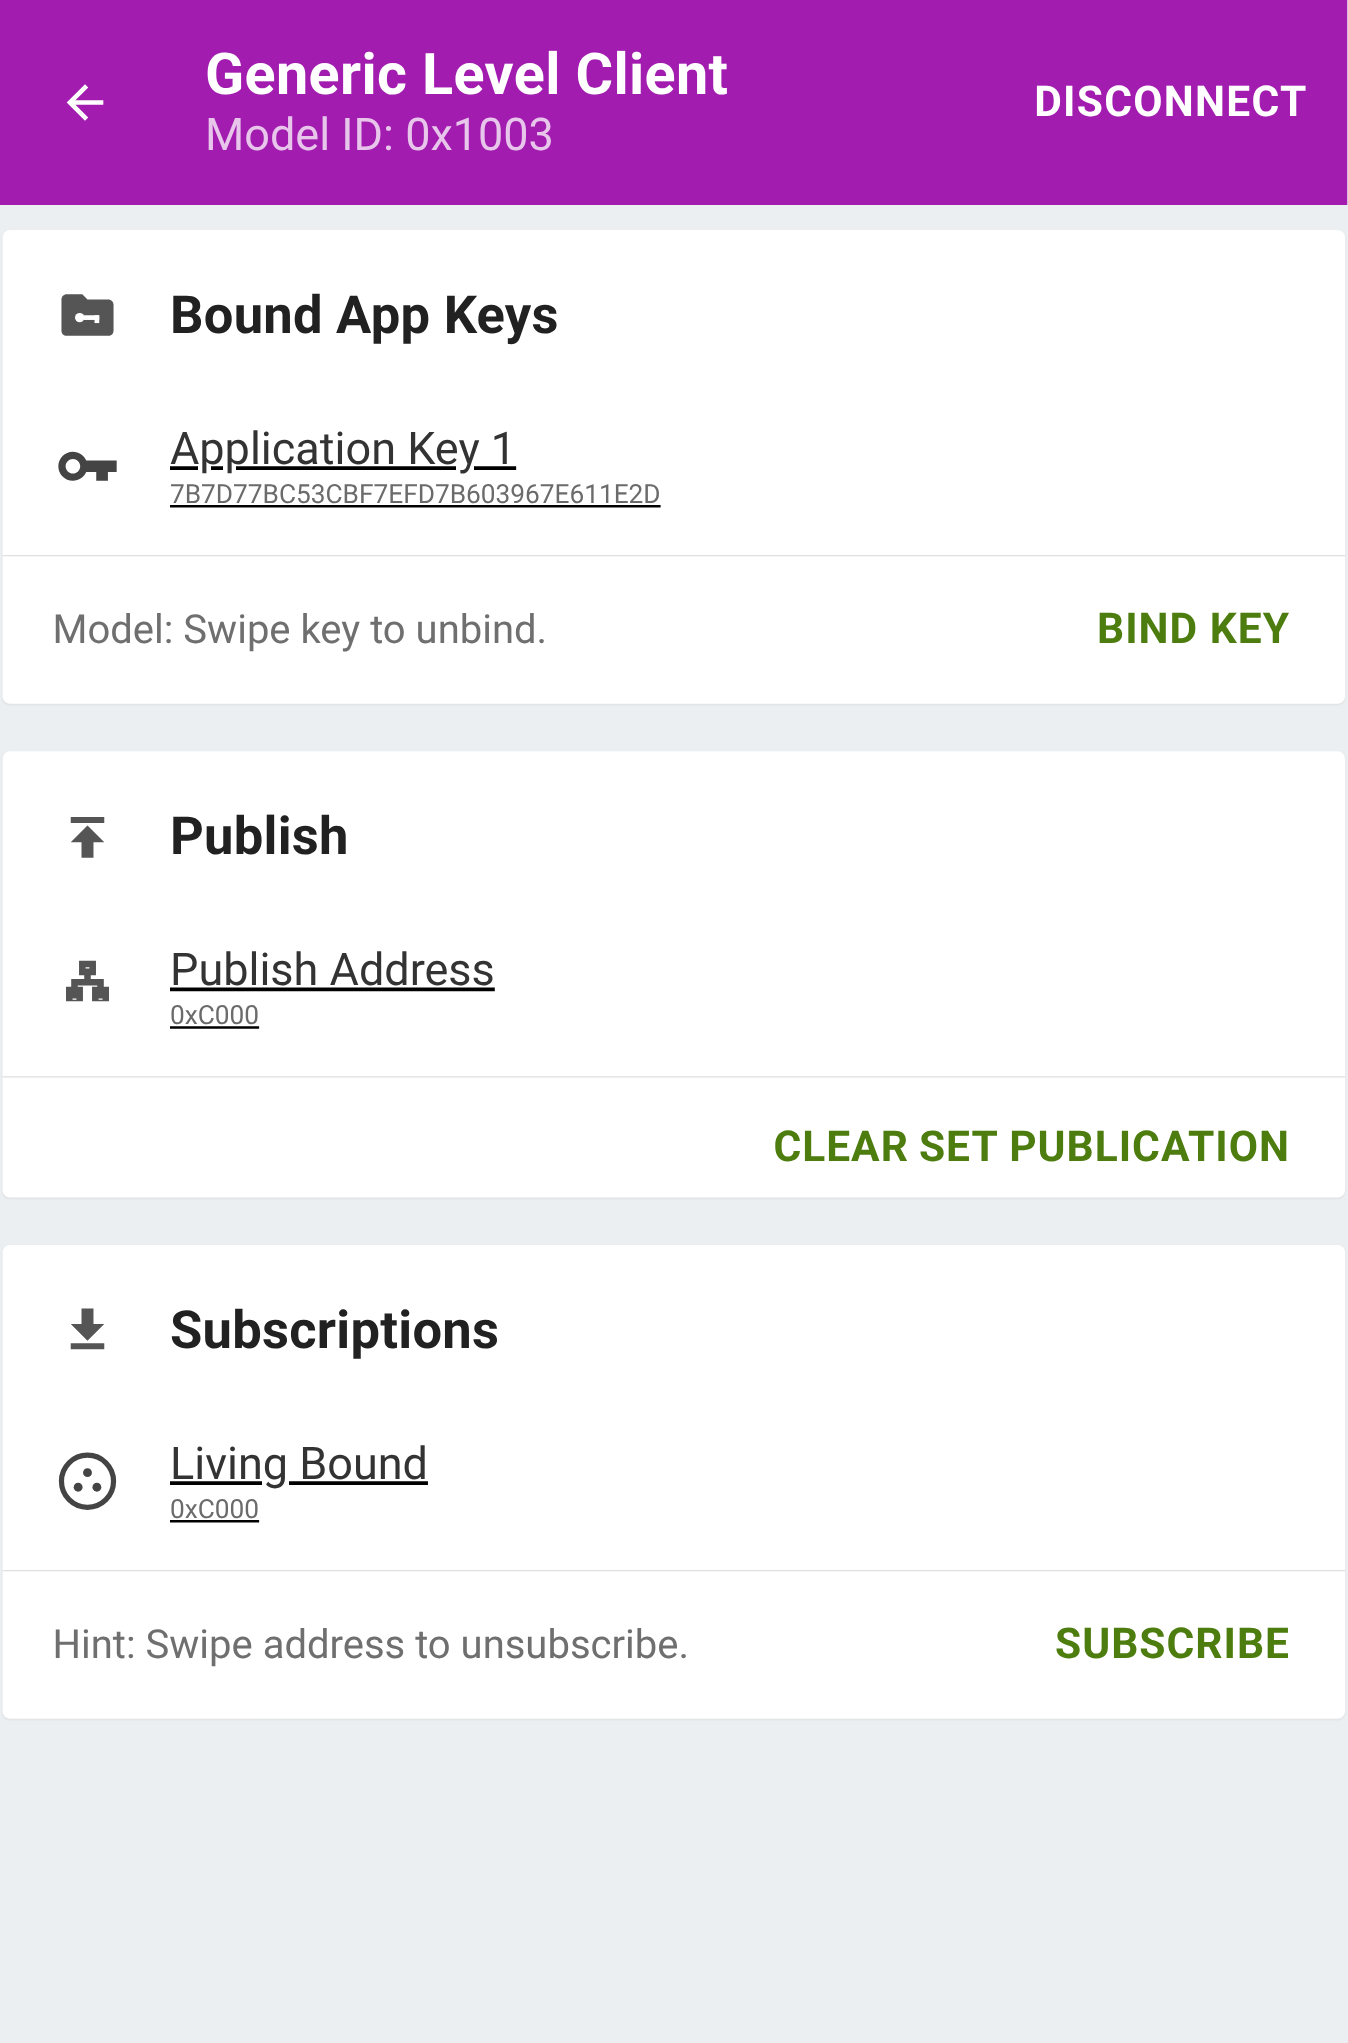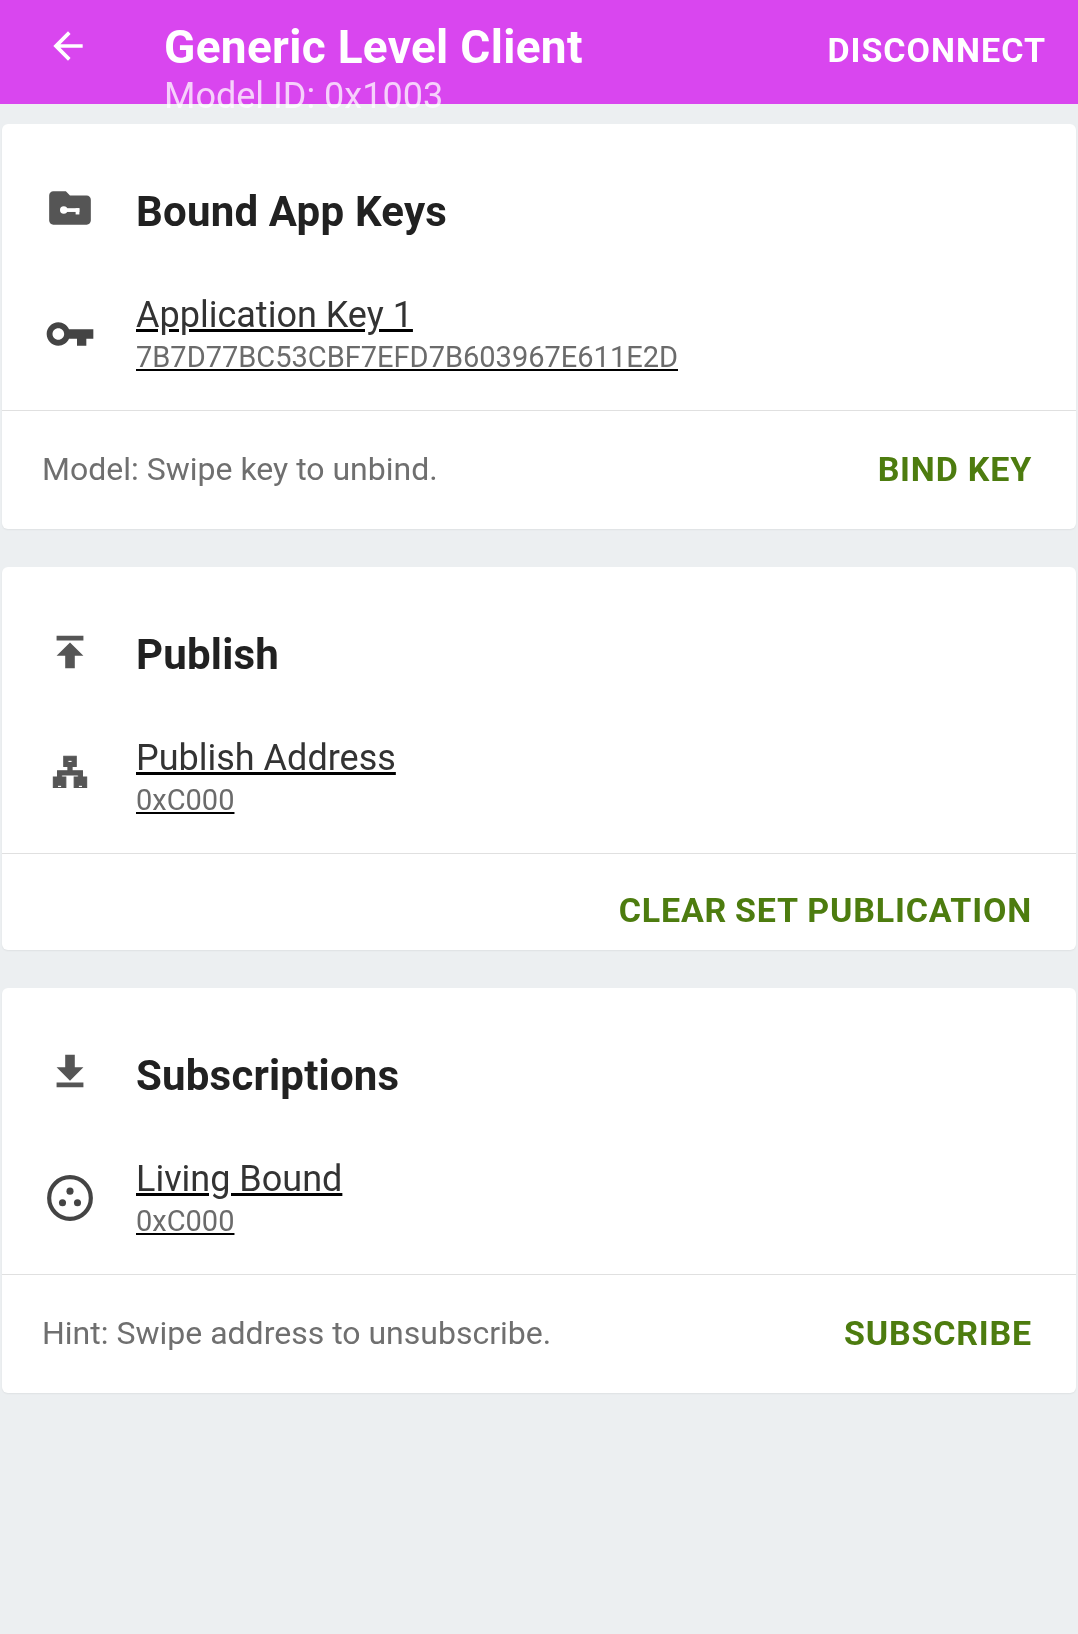--- a/index.html
+++ b/index.html
@@ -4,25 +4,26 @@
   <style>
     * { margin: 0; padding: 0; box-sizing: border-box; }
     body {
       font-family: Roboto, -apple-system, BlinkMacSystemFont, "Segoe UI", Arial, sans-serif;
       background: #eceff1;
       width: 1078px;
       height: 1634px;
       overflow: hidden;
     }
     .header {
-      background: #d946ef;
+      background: #a21caf;
       color: #fff;
       display: flex;
+      align-items: center;
       padding: 22px 28px 22px 44px;
-      height: 104px;
+      height: 164px;
     }
     .back-arrow {
       width: 48px; height: 48px;
       display: flex; align-items: center; justify-content: center;
       margin-right: 72px;
       cursor: pointer;
     }
     .header-titles { flex: 1; }
     .header-title {
       font-size: 46px;
@@ -45,22 +46,22 @@
     }
     .card {
       background: #fff;
       margin: 8px 2px 38px 2px;
       border-radius: 6px;
       box-shadow: 0 1px 2px rgba(0,0,0,0.06);
     }
     .card:last-child { margin-bottom: 0; }
     .section-row {
       display: flex;
-      align-items: flex-end;
-      padding: 56px 40px 30px 40px;
+      align-items: center;
+      padding: 40px 40px 30px 40px;
       margin-top: 20px;
     }
     .section-icon {
       width: 56px; height: 56px;
       display: flex; align-items: center; justify-content: center;
       margin-right: 38px;
       flex-shrink: 0;
     }
     .section-title {
       font-size: 42px;
@@ -80,21 +81,21 @@
       margin-right: 38px;
       flex-shrink: 0;
     }
     .item-texts { flex: 1; min-width: 0; }
     .item-title {
       font-size: 36px;
       font-weight: 400;
       color: #333333;
     }
     .item-sub {
-      font-size: 29px;
+      font-size: 21px;
       font-weight: 400;
       color: #6b6b6b;
       margin-top: 4px;
       word-break: break-all;
     }
     .divider {
       height: 1px;
       background: #e0e0e0;
       margin-top: 8px;
     }

